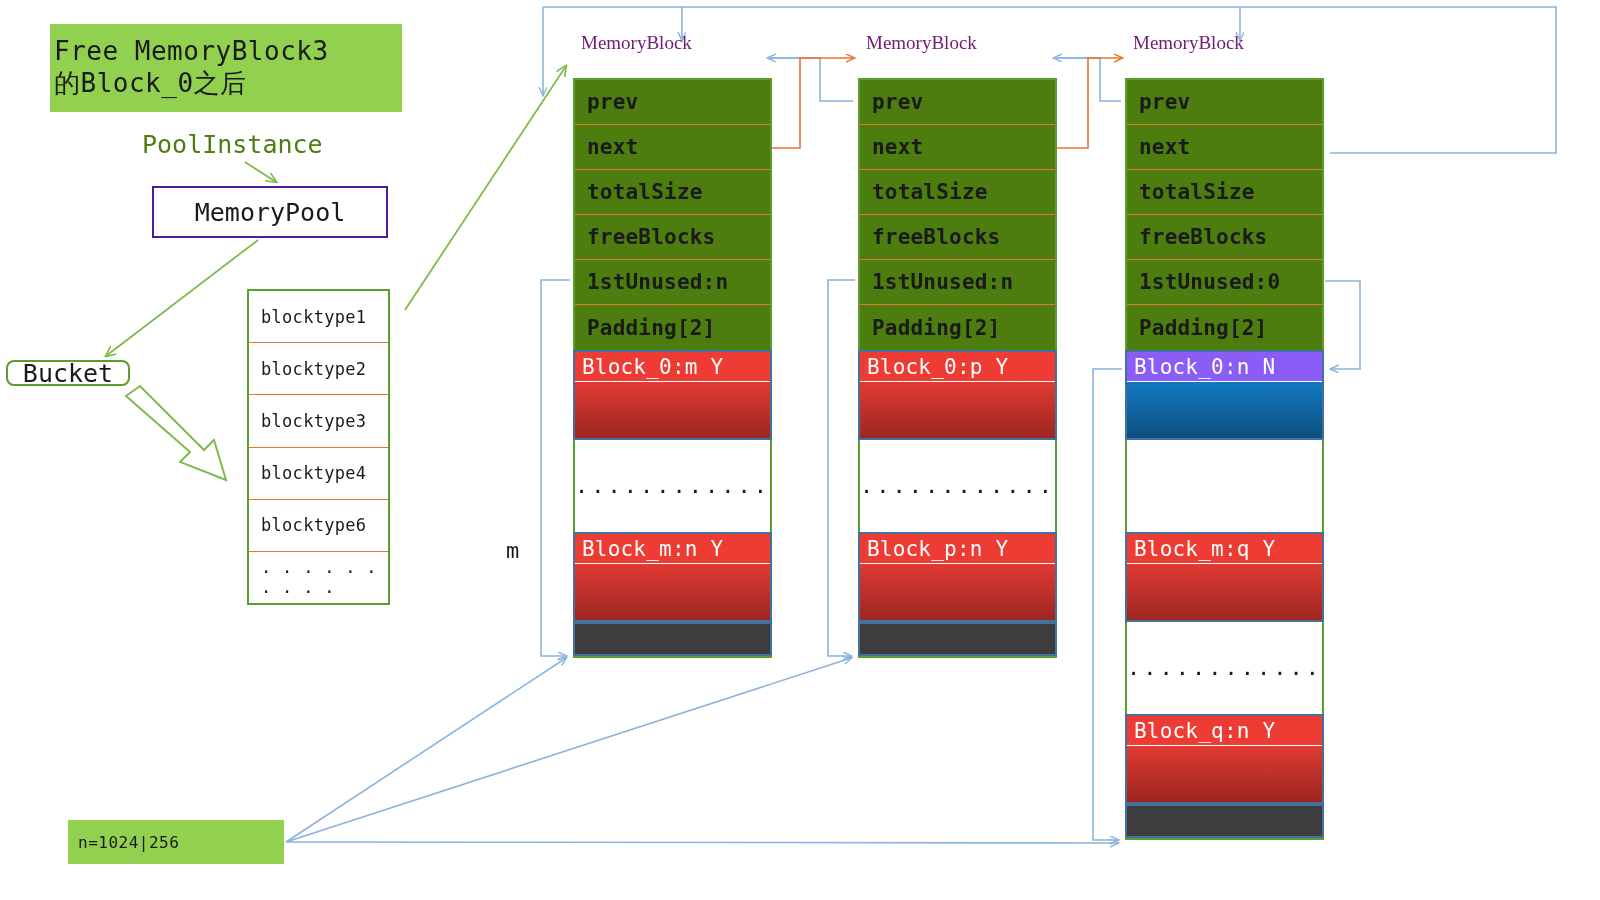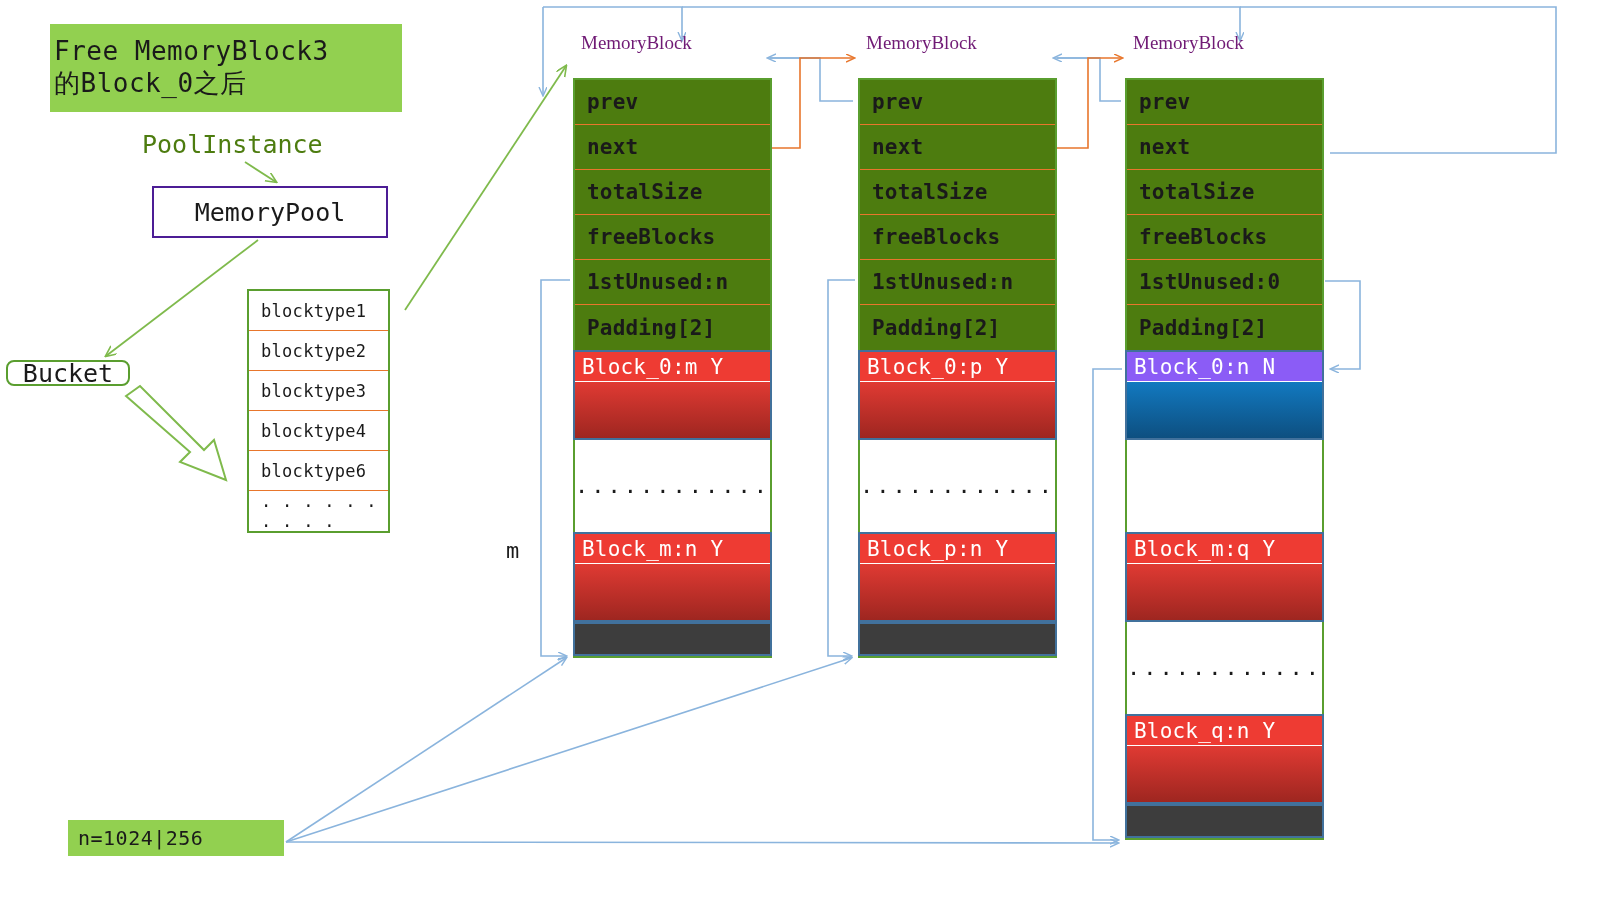--- a/index.html
+++ b/index.html
@@ -21,31 +21,31 @@
   #poolinstance-label{left:142px;top:130px;font-size:25px;color:#4d7c0f;white-space:nowrap;}
 
   #memorypool-box{left:152px;top:186px;width:236px;height:52px;
       border:2px solid #4c1d95;background:#fff;display:flex;align-items:center;
       justify-content:center;font-size:25px;color:#1a1a1a;box-sizing:border-box;}
 
   #bucket-box{left:6px;top:360px;width:124px;height:26px;border:2px solid #5a9e2f;
       border-radius:8px;background:#fff;display:flex;align-items:center;
       justify-content:center;font-size:25px;color:#1a1a1a;box-sizing:border-box;}
 
-  #blocktype-list{left:247px;top:289px;width:143px;height:244px;
+  #blocktype-list{left:247px;top:289px;width:143px;height:316px;
       border:2px solid #5a9e2f;background:#fff;box-sizing:border-box;
       display:flex;flex-direction:column;}
   #blocktype-list .bt-row{flex:1 1 0;display:flex;align-items:center;
       padding-left:12px;box-sizing:border-box;font-size:17px;color:#1a1a1a;
       border-bottom:1px solid #e8762c;letter-spacing:.3px;}
   #blocktype-list .bt-row:last-child{border-bottom:none;}
 
-  #n-banner{left:68px;top:820px;width:216px;height:36px;
+  #n-banner{left:68px;top:820px;width:216px;height:44px;
       display:flex;align-items:center;padding-left:10px;box-sizing:border-box;
-      font-size:20px;letter-spacing:.5px;}
+      font-size:16px;letter-spacing:.5px;}
 
   
   .mb-col{position:absolute;width:199px;}
   .mb-title{position:absolute;top:-46px;left:8px;font-size:19px;color:#701a75;
       white-space:nowrap;font-family:Liberation Serif, serif;}
   .mb-head{border:2px solid #5a9e2f;border-bottom:none;background:#4d7c0f;
       box-sizing:border-box;font-weight:bold;}
   .mb-head .mb-row{height:45px;display:flex;align-items:center;padding-left:12px;
       box-sizing:border-box;font-size:21px;color:#1a1a1a;
       border-bottom:1px solid #e8762c;letter-spacing:.2px;}

